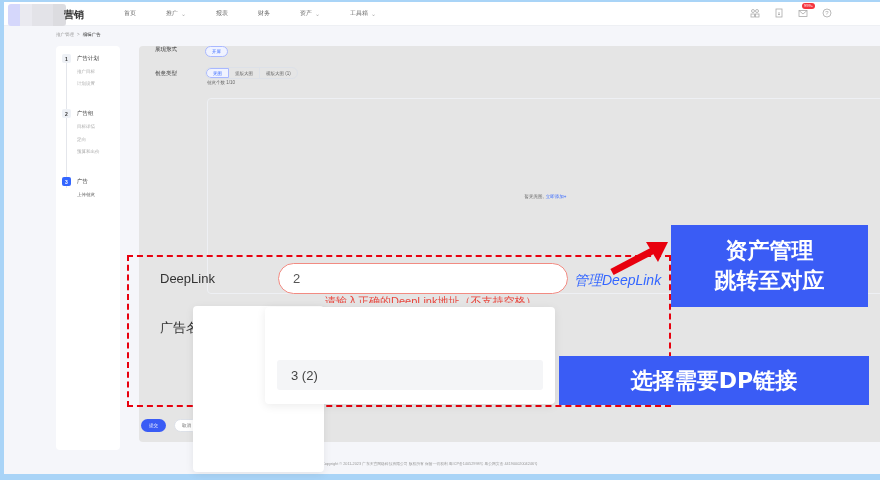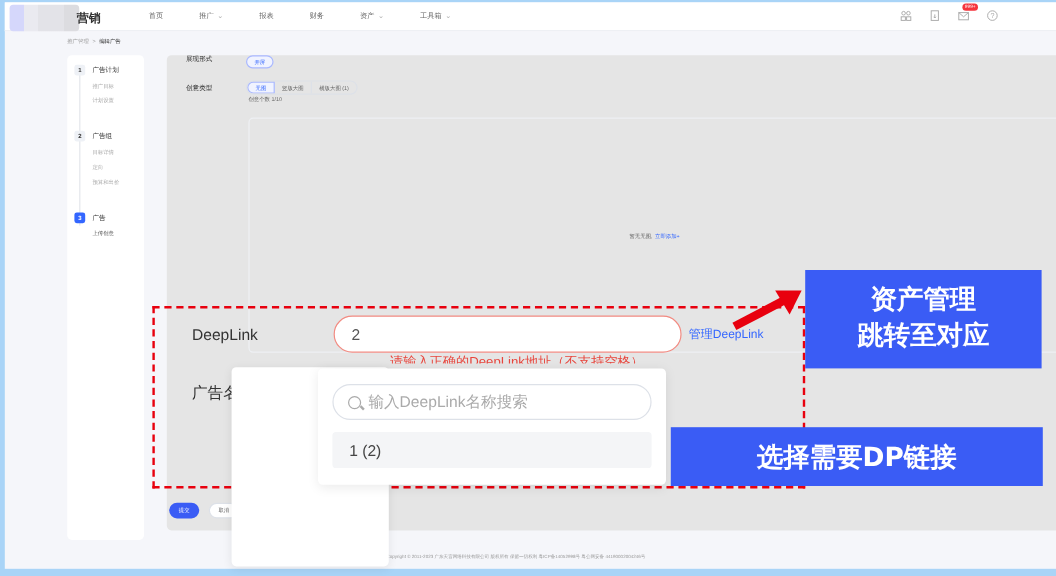--- a/index.html
+++ b/index.html
@@ -81,21 +81,21 @@
   .empty-box .add-link { color: #3366ff; margin-left: 2px; cursor: pointer; }
 
   
   .dl-label { position: absolute; left: 21px; top: 225px; font-size: 13px; color: #333; }
   .dl-input {
     position: absolute; left: 139px; top: 217px; width: 290px; height: 31px;
     border: 1.5px solid #f28b82; border-radius: 16px; background: #fff;
     font-size: 13px; color: #555; padding-left: 14px; display: flex; align-items: center;
     font-family: "Liberation Sans", sans-serif;
   }
-  .dl-manage { position: absolute; left: 435px; top: 226px; font-size: 10px; color: #3366ff; cursor: pointer; }
+  .dl-manage { position: absolute; left: 435px; top: 226px; font-size: 14px; color: #3366ff; cursor: pointer; font-style: italic; }
   .dl-error { position: absolute; left: 138px; top: 248px; font-size: 11px; color: #e8453c; height: 9px; overflow: hidden; white-space: nowrap; margin-left: 48px; }
   .name-label { position: absolute; left: 21px; top: 273px; font-size: 13px; color: #333; }
   .name-label .req { color: #e8453c; font-size: 10px; vertical-align: top; }
 
   
   .dropdown {
     position: absolute; left: 193px; top: 306px; width: 131px; height: 166px;
     background: #fff; border-radius: 4px; box-shadow: 0 2px 8px rgba(0,0,0,0.08); z-index: 5;
   }
   .dropdown-wide {
@@ -257,25 +257,21 @@
   <div class="dl-manage">管理DeepLink</div>
   <div class="dl-error">请输入正确的DeepLink地址（不支持空格）</div>
 
   <div class="name-label">
     <span>广告名称</span><span class="req">*</span>
   </div>
 </div>
 
 <div class="dropdown"></div>
 <div class="dropdown-wide">
-  <div class="dd-search">
-    <span class="search-glyph"></span>
-    <span>输入DeepLink名称搜索</span>
-  </div>
-  <div class="dd-option">1 (2)</div>
+  <div class="dd-option">3 (2)</div>
 </div>
 
 <div class="btn-submit">提交</div>
 <div class="btn-cancel">取消</div>
 
 <div class="footer">Copyright © 2011-2023 广东天宫网络科技有限公司 版权所有 保留一切权利 粤ICP备14052998号 粤公网安备 44190002004246号</div>
 
 <div class="dash-box"></div>
 <svg class="arrow" width="62" height="40" viewBox="0 0 62 40">
   <line x1="4" y1="34" x2="46" y2="12" stroke="#e8000e" stroke-width="7"></line>

